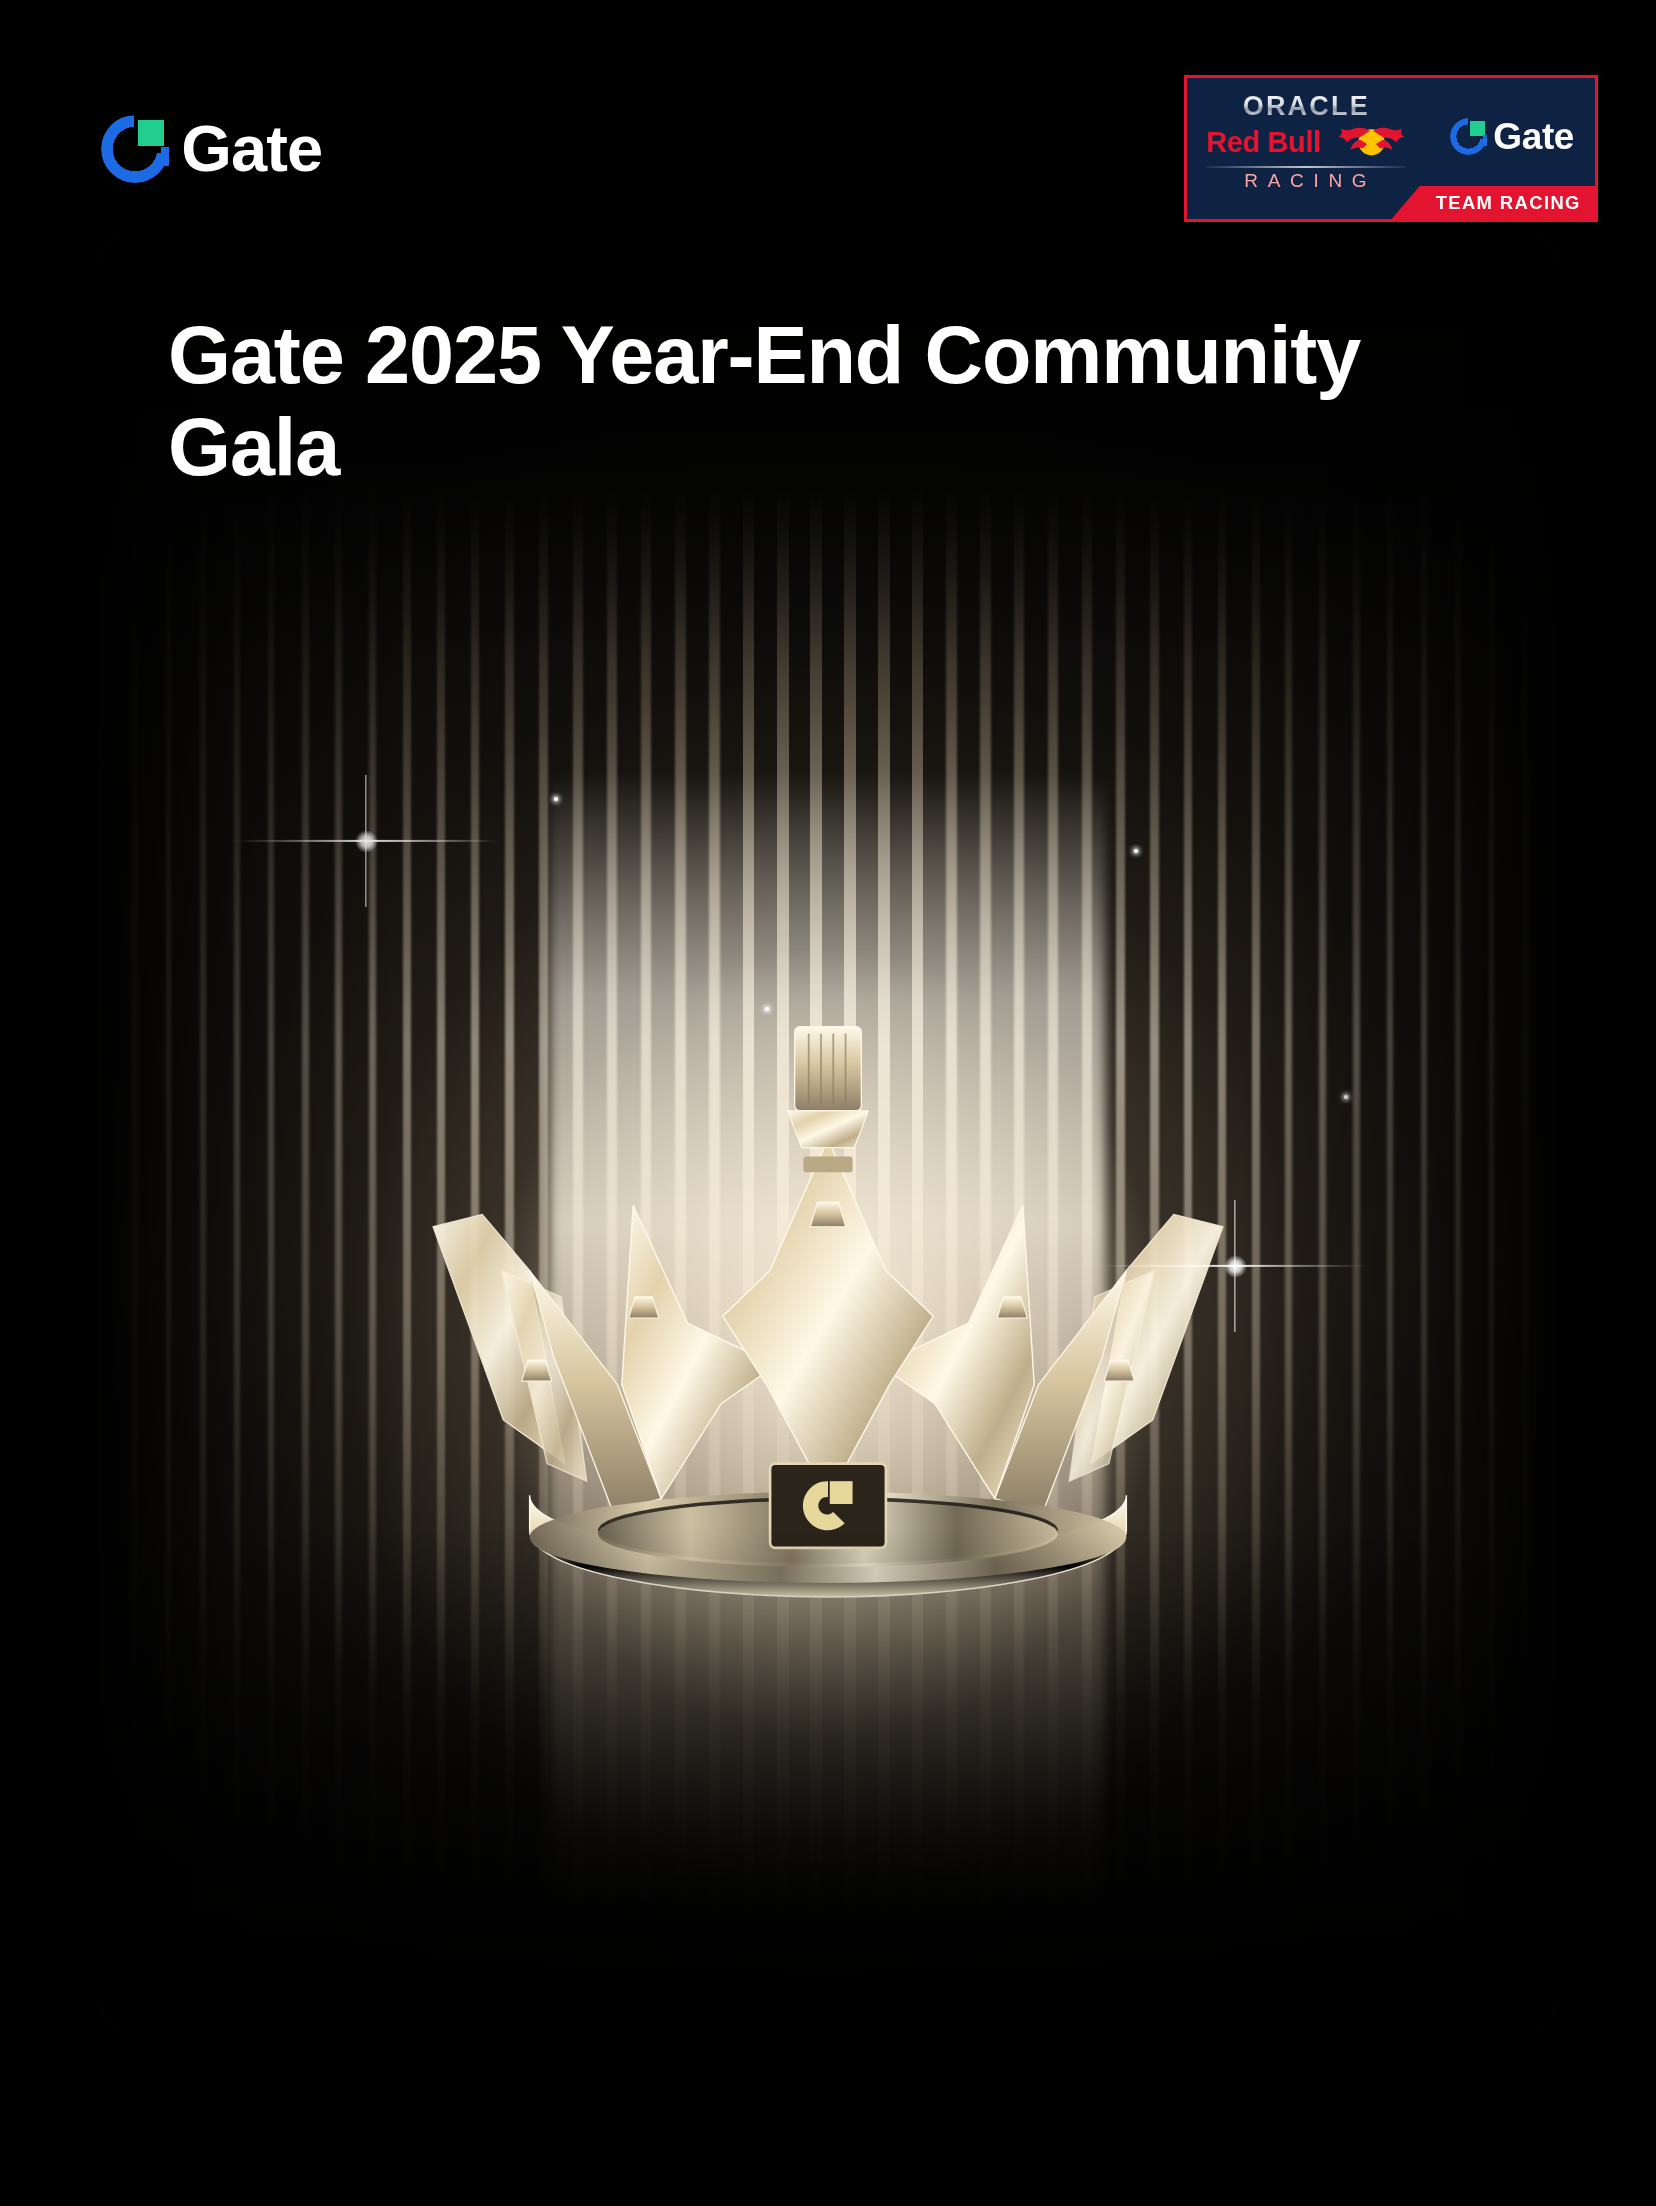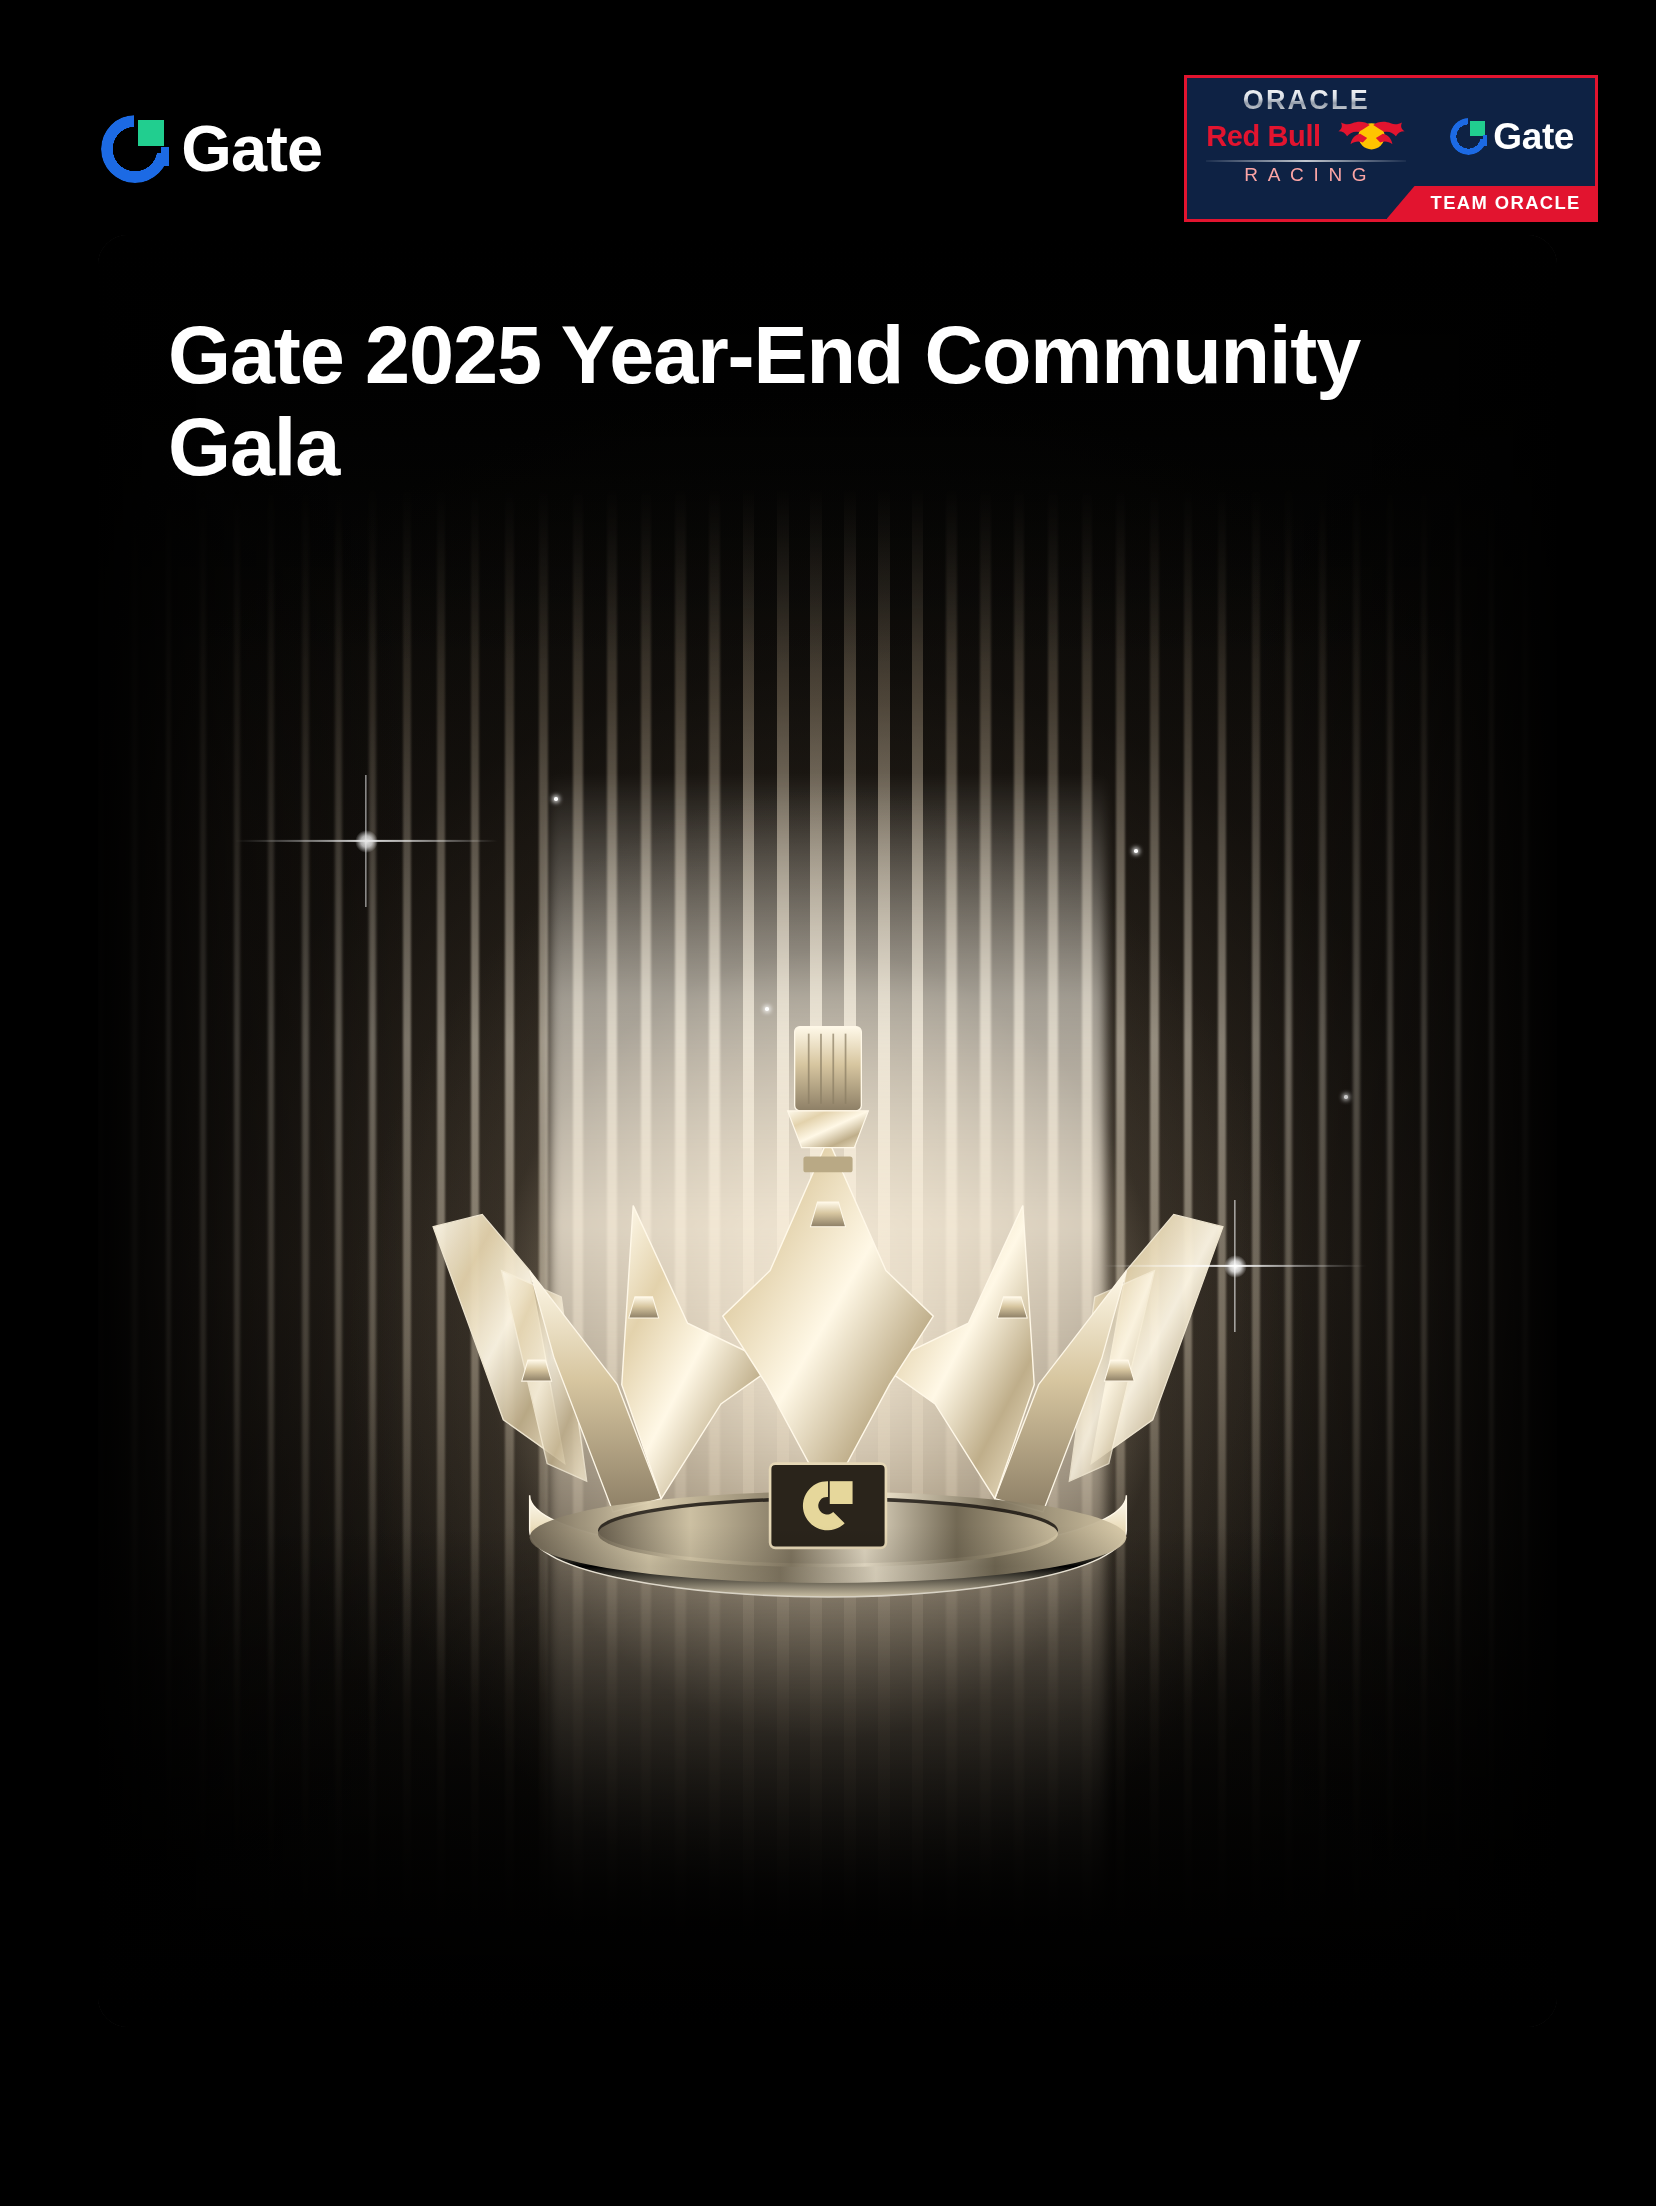--- a/index.html
+++ b/index.html
@@ -89,21 +89,21 @@
     width: 414px;
     height: 147px;
     background: #0E2244;
     border: 3.5px solid #E2142F;
     box-sizing: border-box;
     overflow: hidden;
   }
   .rb-block {
     position: absolute;
     left: 19.3px;
-    top: 6px;
+    top: 12px;
     width: 200px;
   }
   .rb-oracle {
     font-size: 27px;
     font-weight: bold;
     letter-spacing: 2.2px;
     background: linear-gradient(180deg,#ffffff 0%, #d8dde4 45%, #8e98a6 60%, #ffffff 100%);
     -webkit-background-clip: text;
     background-clip: text;
     color: transparent;
@@ -323,21 +323,21 @@
     <div class="badge-gate">
       <span class="gate-mark">
         <span class="ring"></span>
         <span class="notch"></span>
         <span class="sq"></span>
         <span class="stem"></span>
       </span>
       <span class="brand-word">Gate</span>
     </div>
 
-    <div class="team-partner">TEAM ORACLE</div>
+    <div class="team-partner">TEAM RACING</div>
   </div>
 </div>
 
 <div class="card">
 
   <div class="stage">
     <div class="stage-base"></div>
     <div class="bars" id="bars">
         <div class="bar" style="left: 0px; width: 4.4px; opacity: 0.25; filter: blur(1.9px);"></div>
         <div class="bar" style="left: 34px; width: 4.8px; opacity: 0.285; filter: blur(1.9px);"></div>

